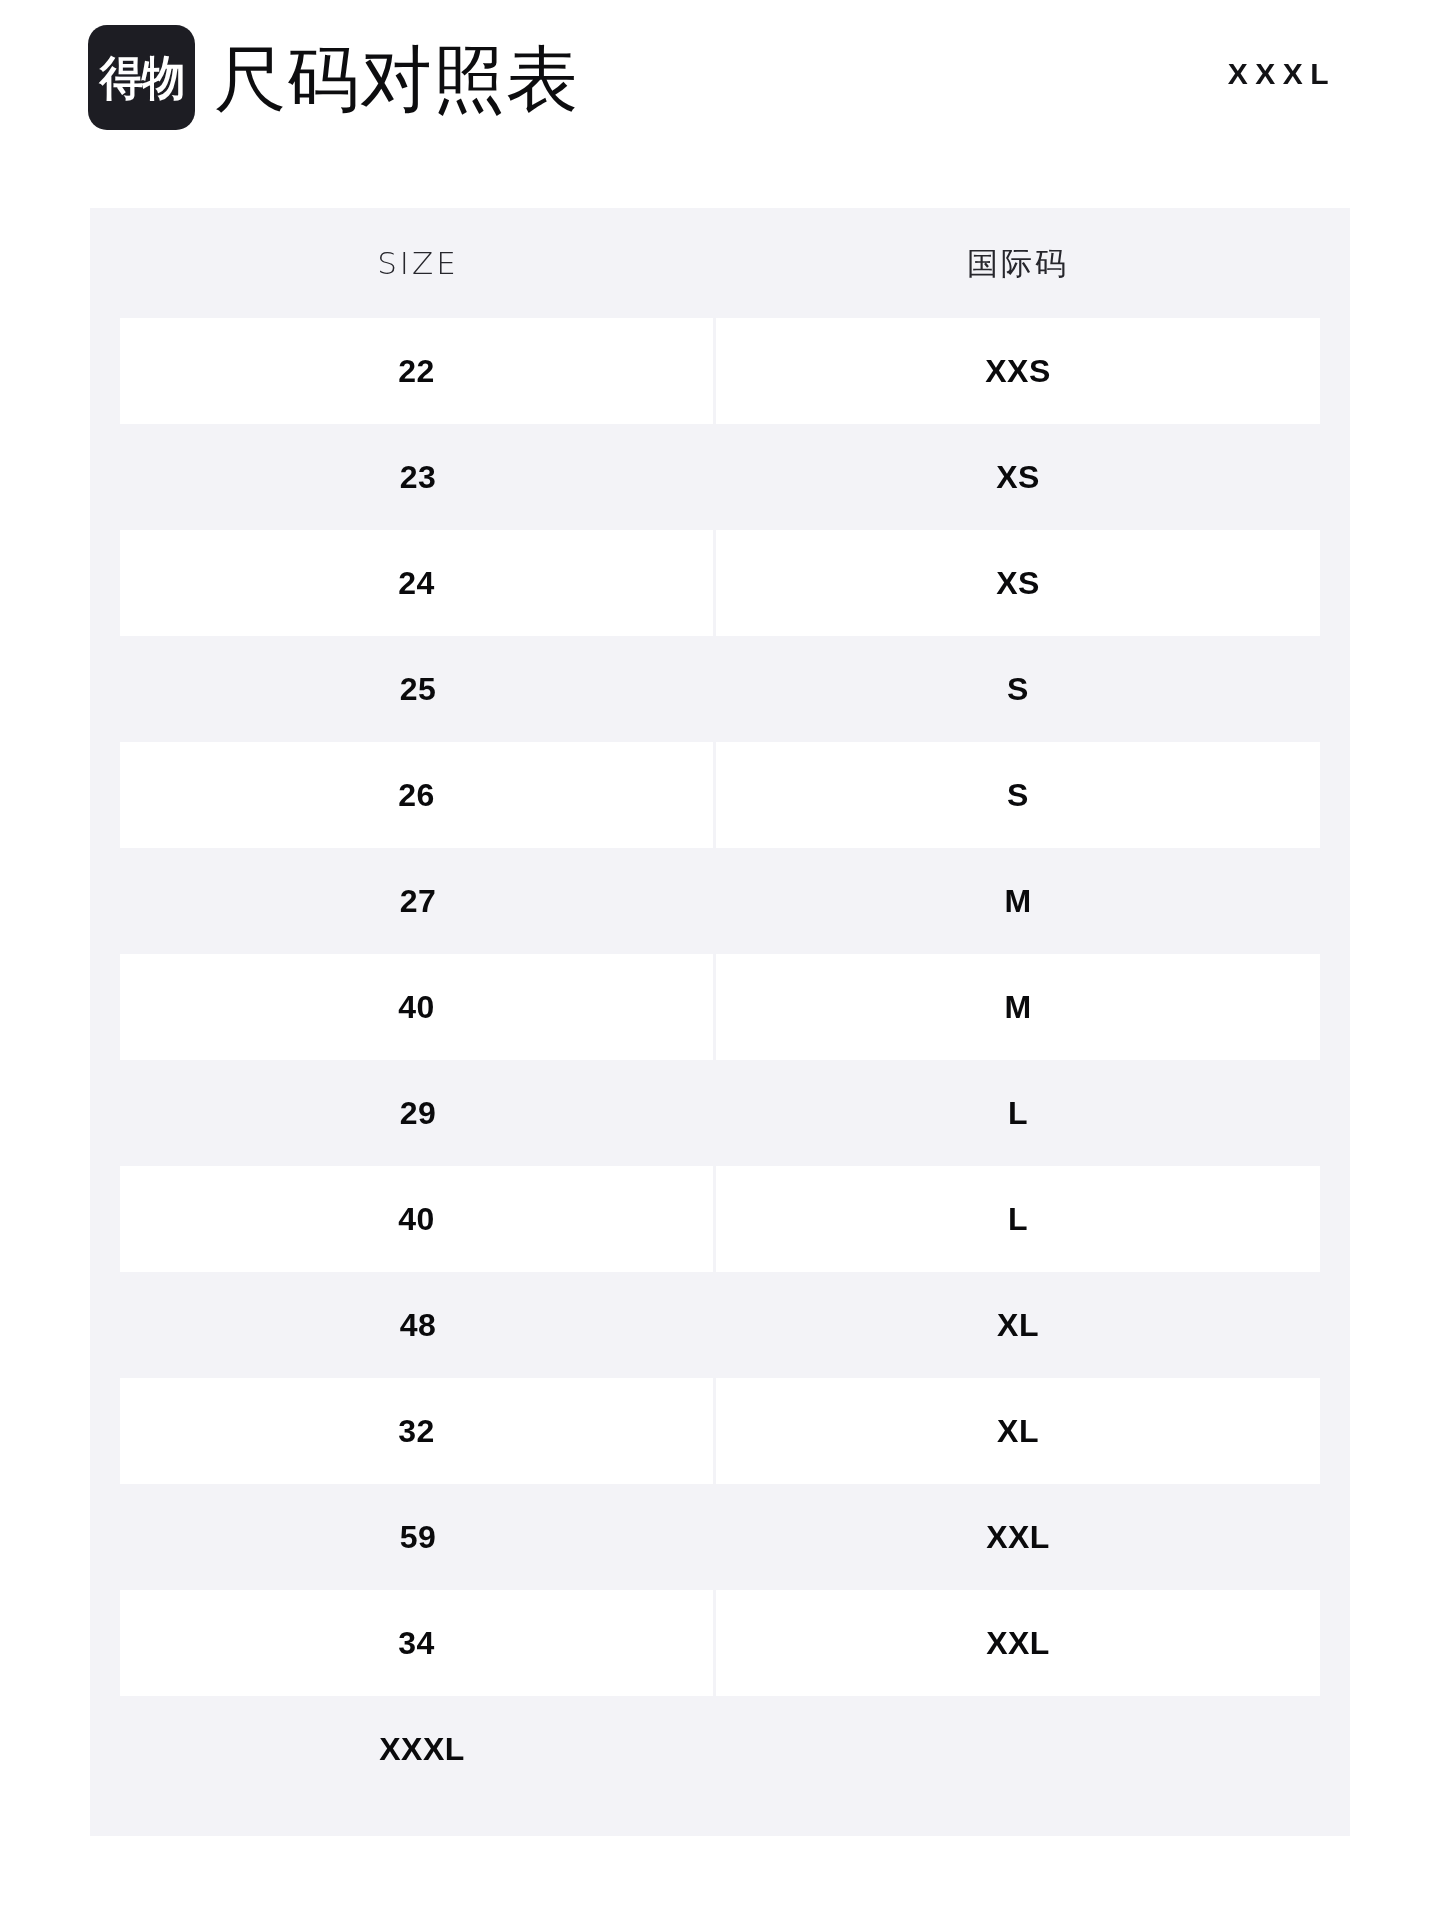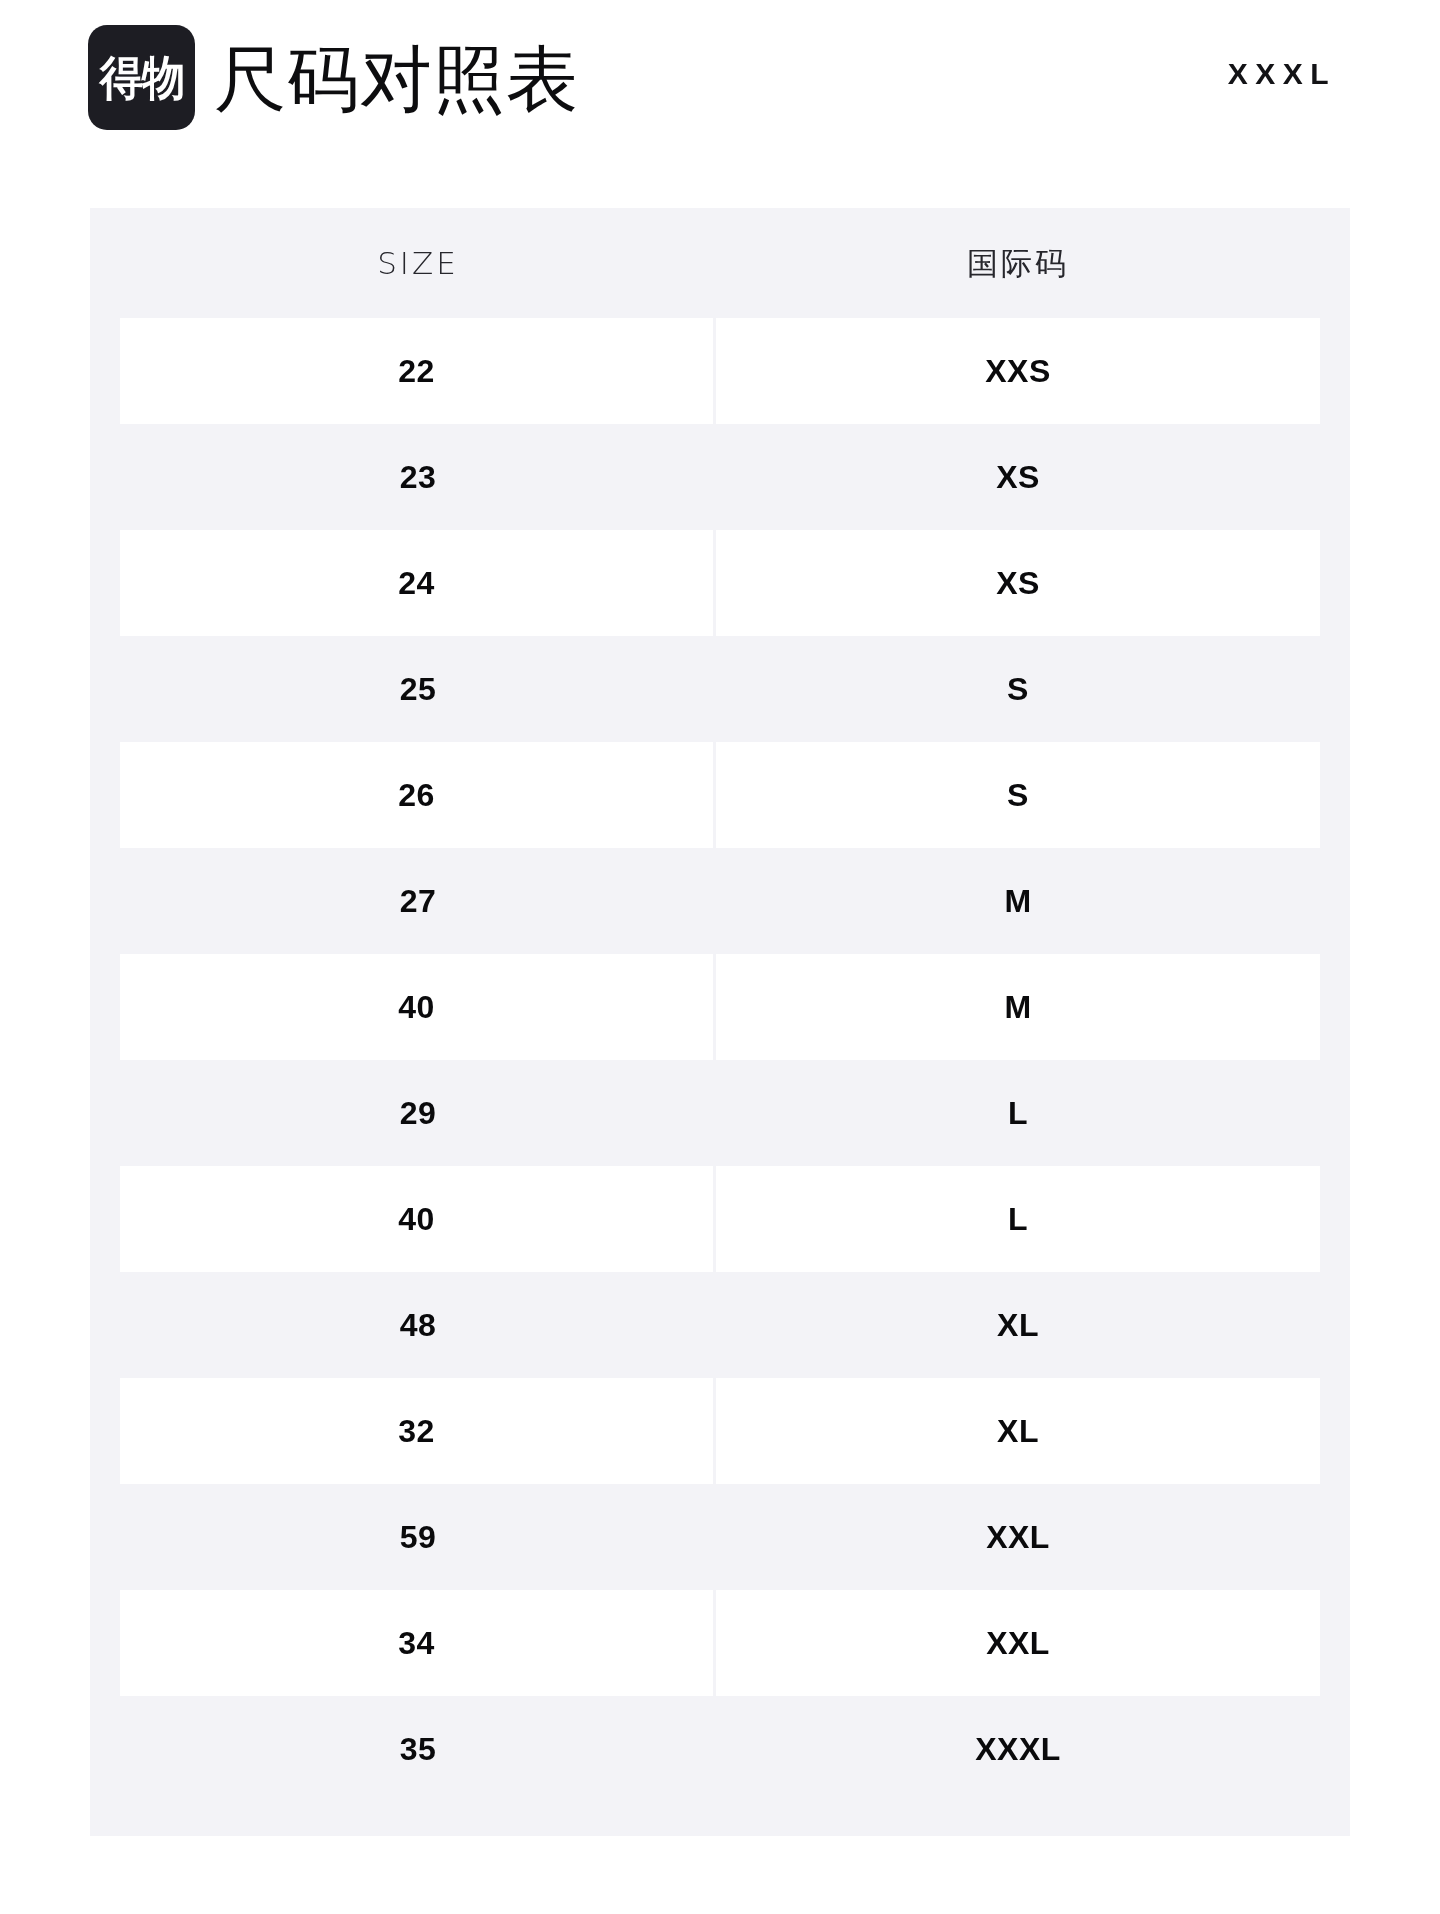--- a/index.html
+++ b/index.html
@@ -217,19 +217,18 @@
         </div>
         <div class="row plain">
           <div class="cell cell-size">59</div>
           <div class="cell cell-intl">XXL</div>
         </div>
         <div class="row alt">
           <div class="cell cell-size">34</div>
           <div class="cell cell-intl">XXL</div>
         </div>
         <div class="row plain">
-          <div class="cell cell-size">35</div>
           <div class="cell cell-intl">XXXL</div>
         </div>
       </div>
 
   </div>
 </div>
 
 </body></html>

